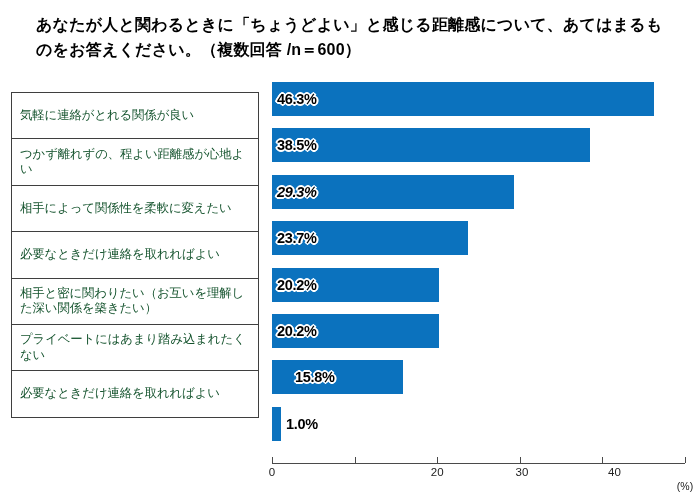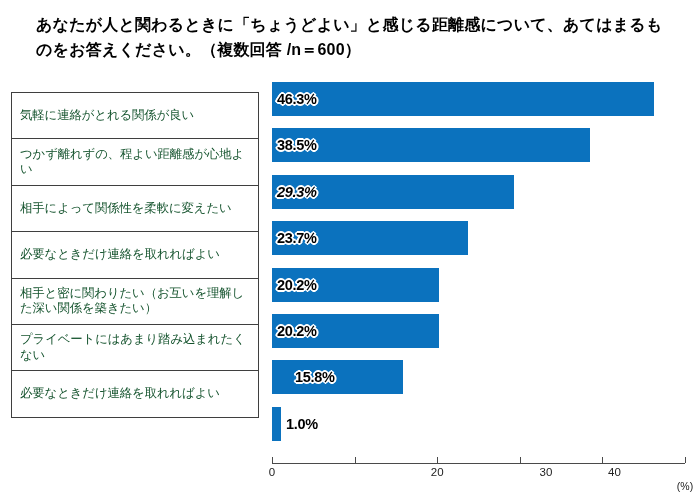--- a/index.html
+++ b/index.html
@@ -203,21 +203,21 @@
 
   <div id="axis-line"></div>
   <div id="axis-ticks">
       <div class="tick-mark" style="left: 272px;"></div>
       <div class="tick-label" style="left: 272px;">0</div>
       <div class="tick-mark" style="left: 354.6px;"></div>
       <div class="tick-label" style="left: 356px; margin-top: 36px;">10</div>
       <div class="tick-mark" style="left: 437.2px;"></div>
       <div class="tick-label" style="left: 437.2px;">20</div>
       <div class="tick-mark" style="left: 519.8px;"></div>
-      <div class="tick-label" style="left: 546px; text-align: right;">30</div>
+      <div class="tick-label" style="left: 522px; text-align: right;">30</div>
       <div class="tick-mark" style="left: 602.4px;"></div>
       <div class="tick-label" style="left: 602.4px; margin-left: 12px;">40</div>
       <div class="tick-mark" style="left: 685px;"></div>
       <div class="tick-label" style="left: 685px; margin-left: 47px;">50</div>
     </div>
   <div id="axis-unit" style="left: 685px;">(%)</div>
 
 </div>
 
 </body></html>

